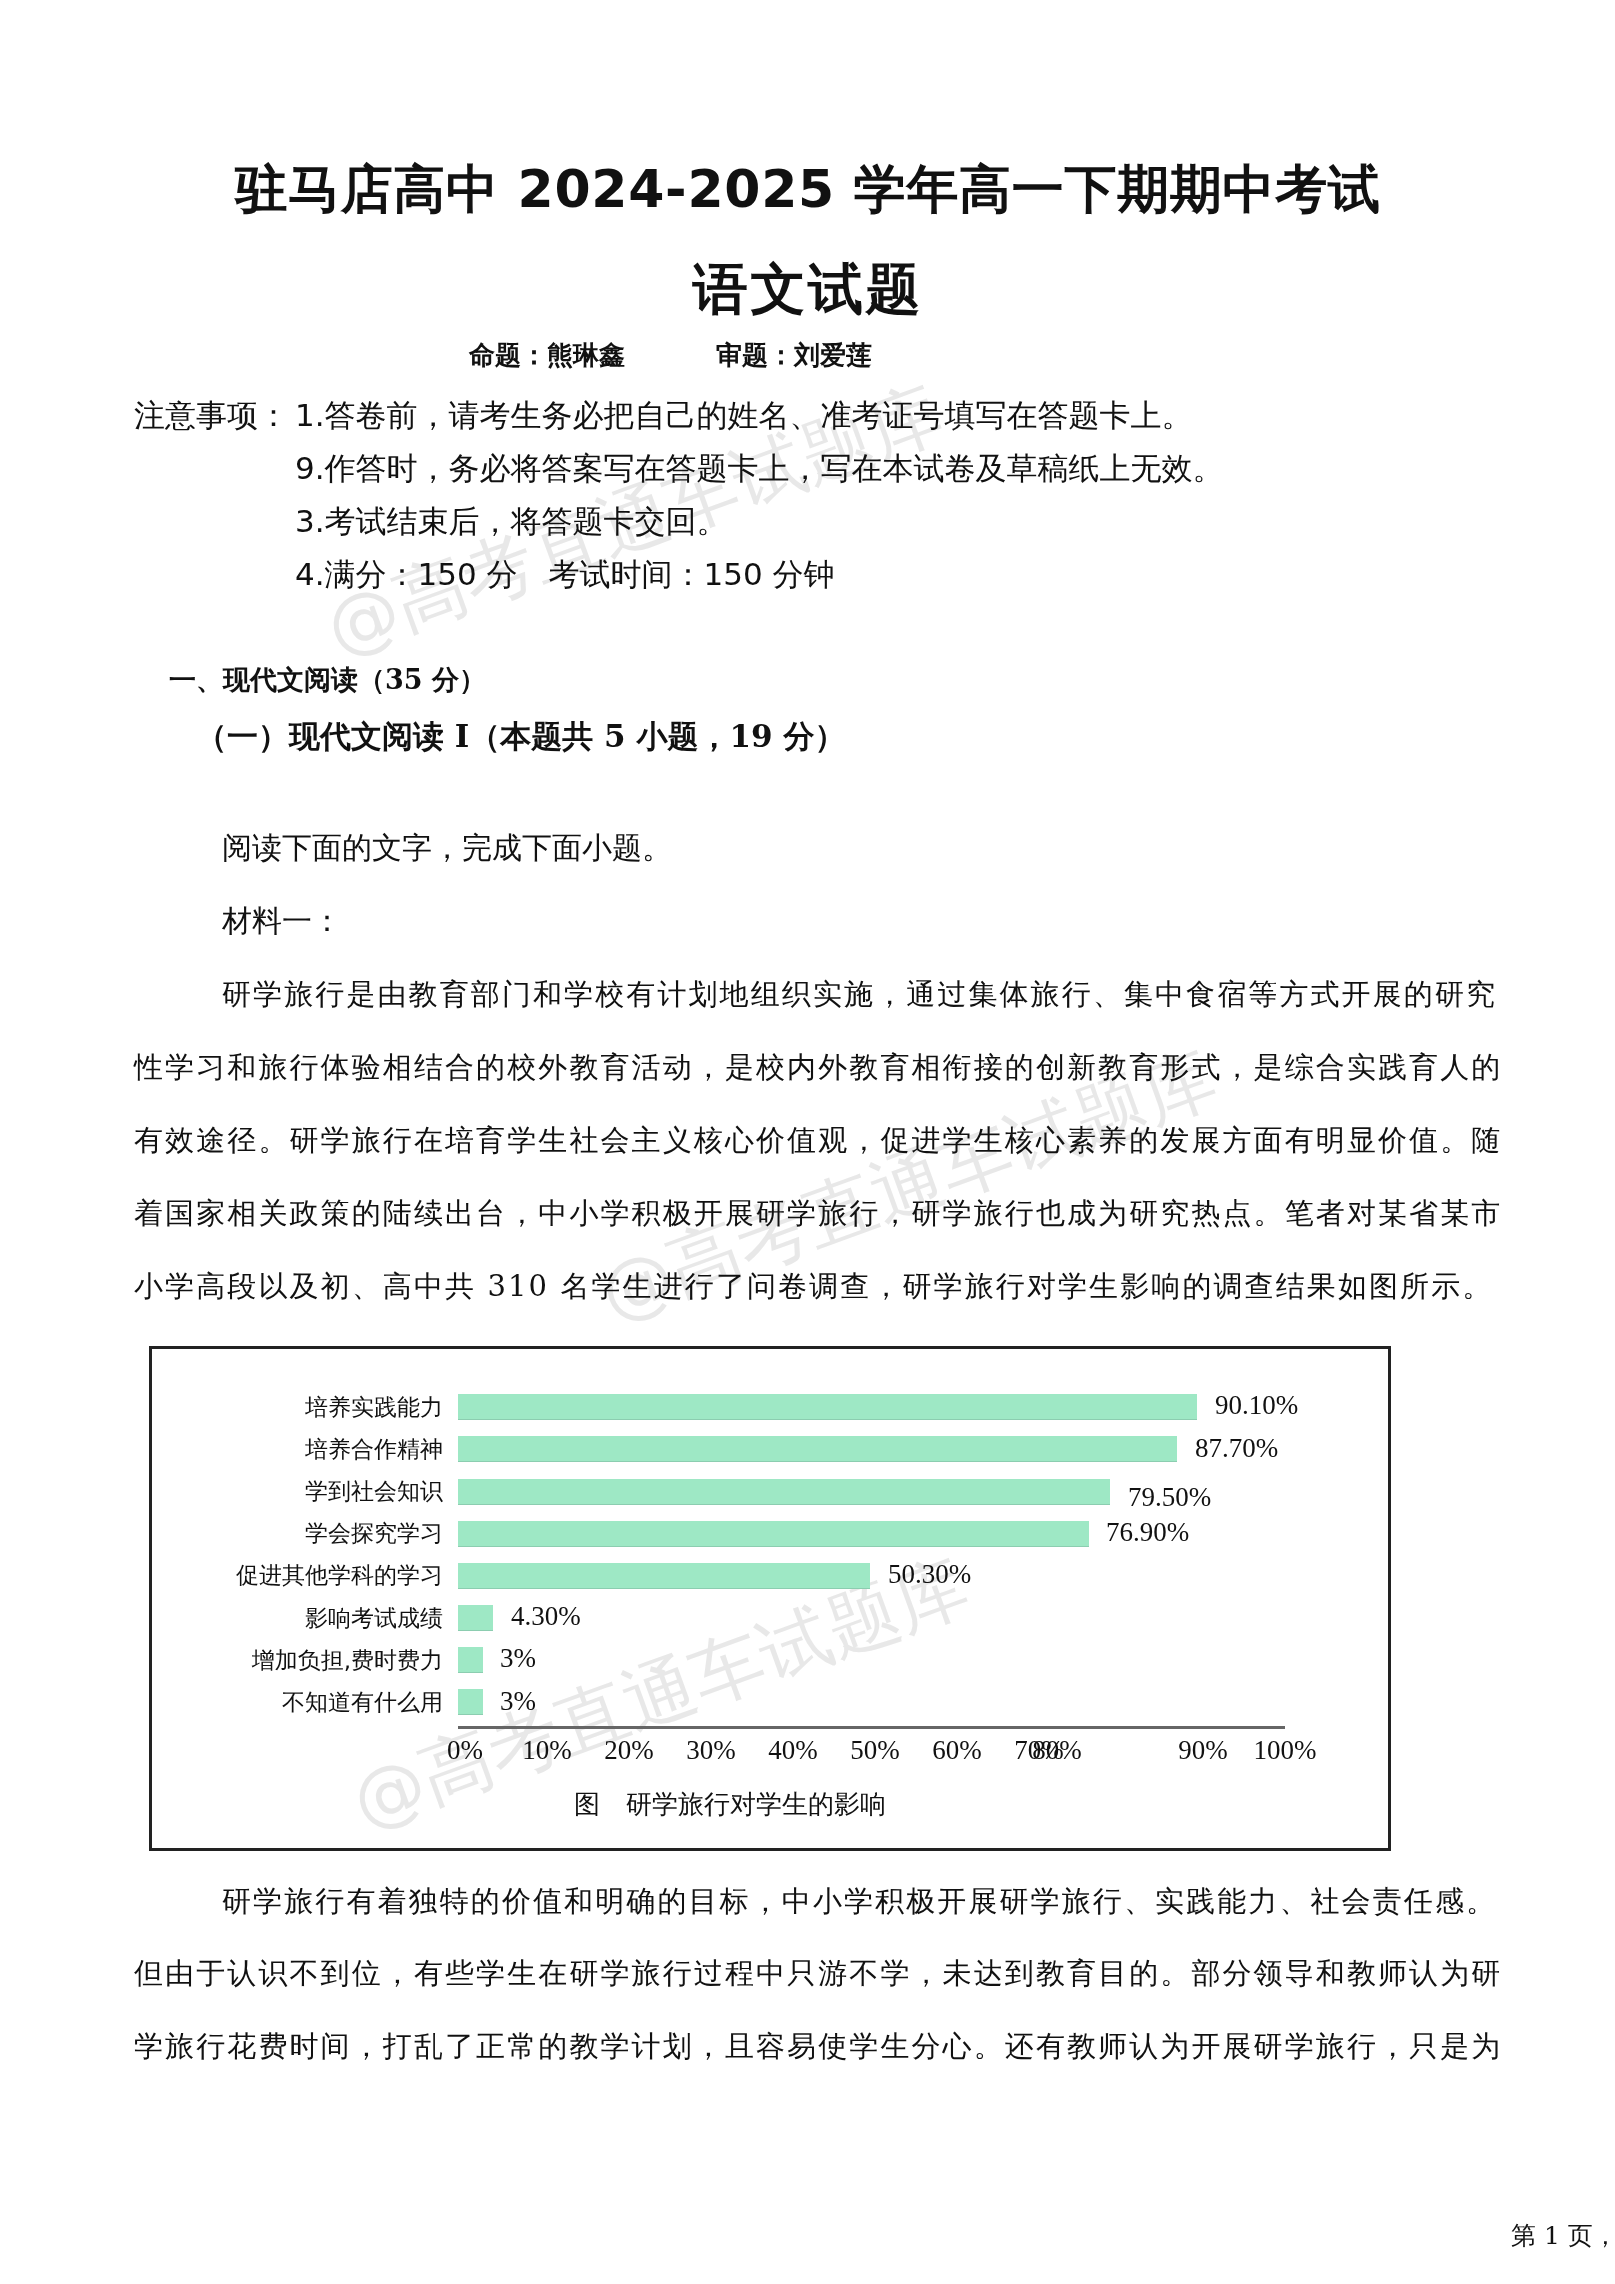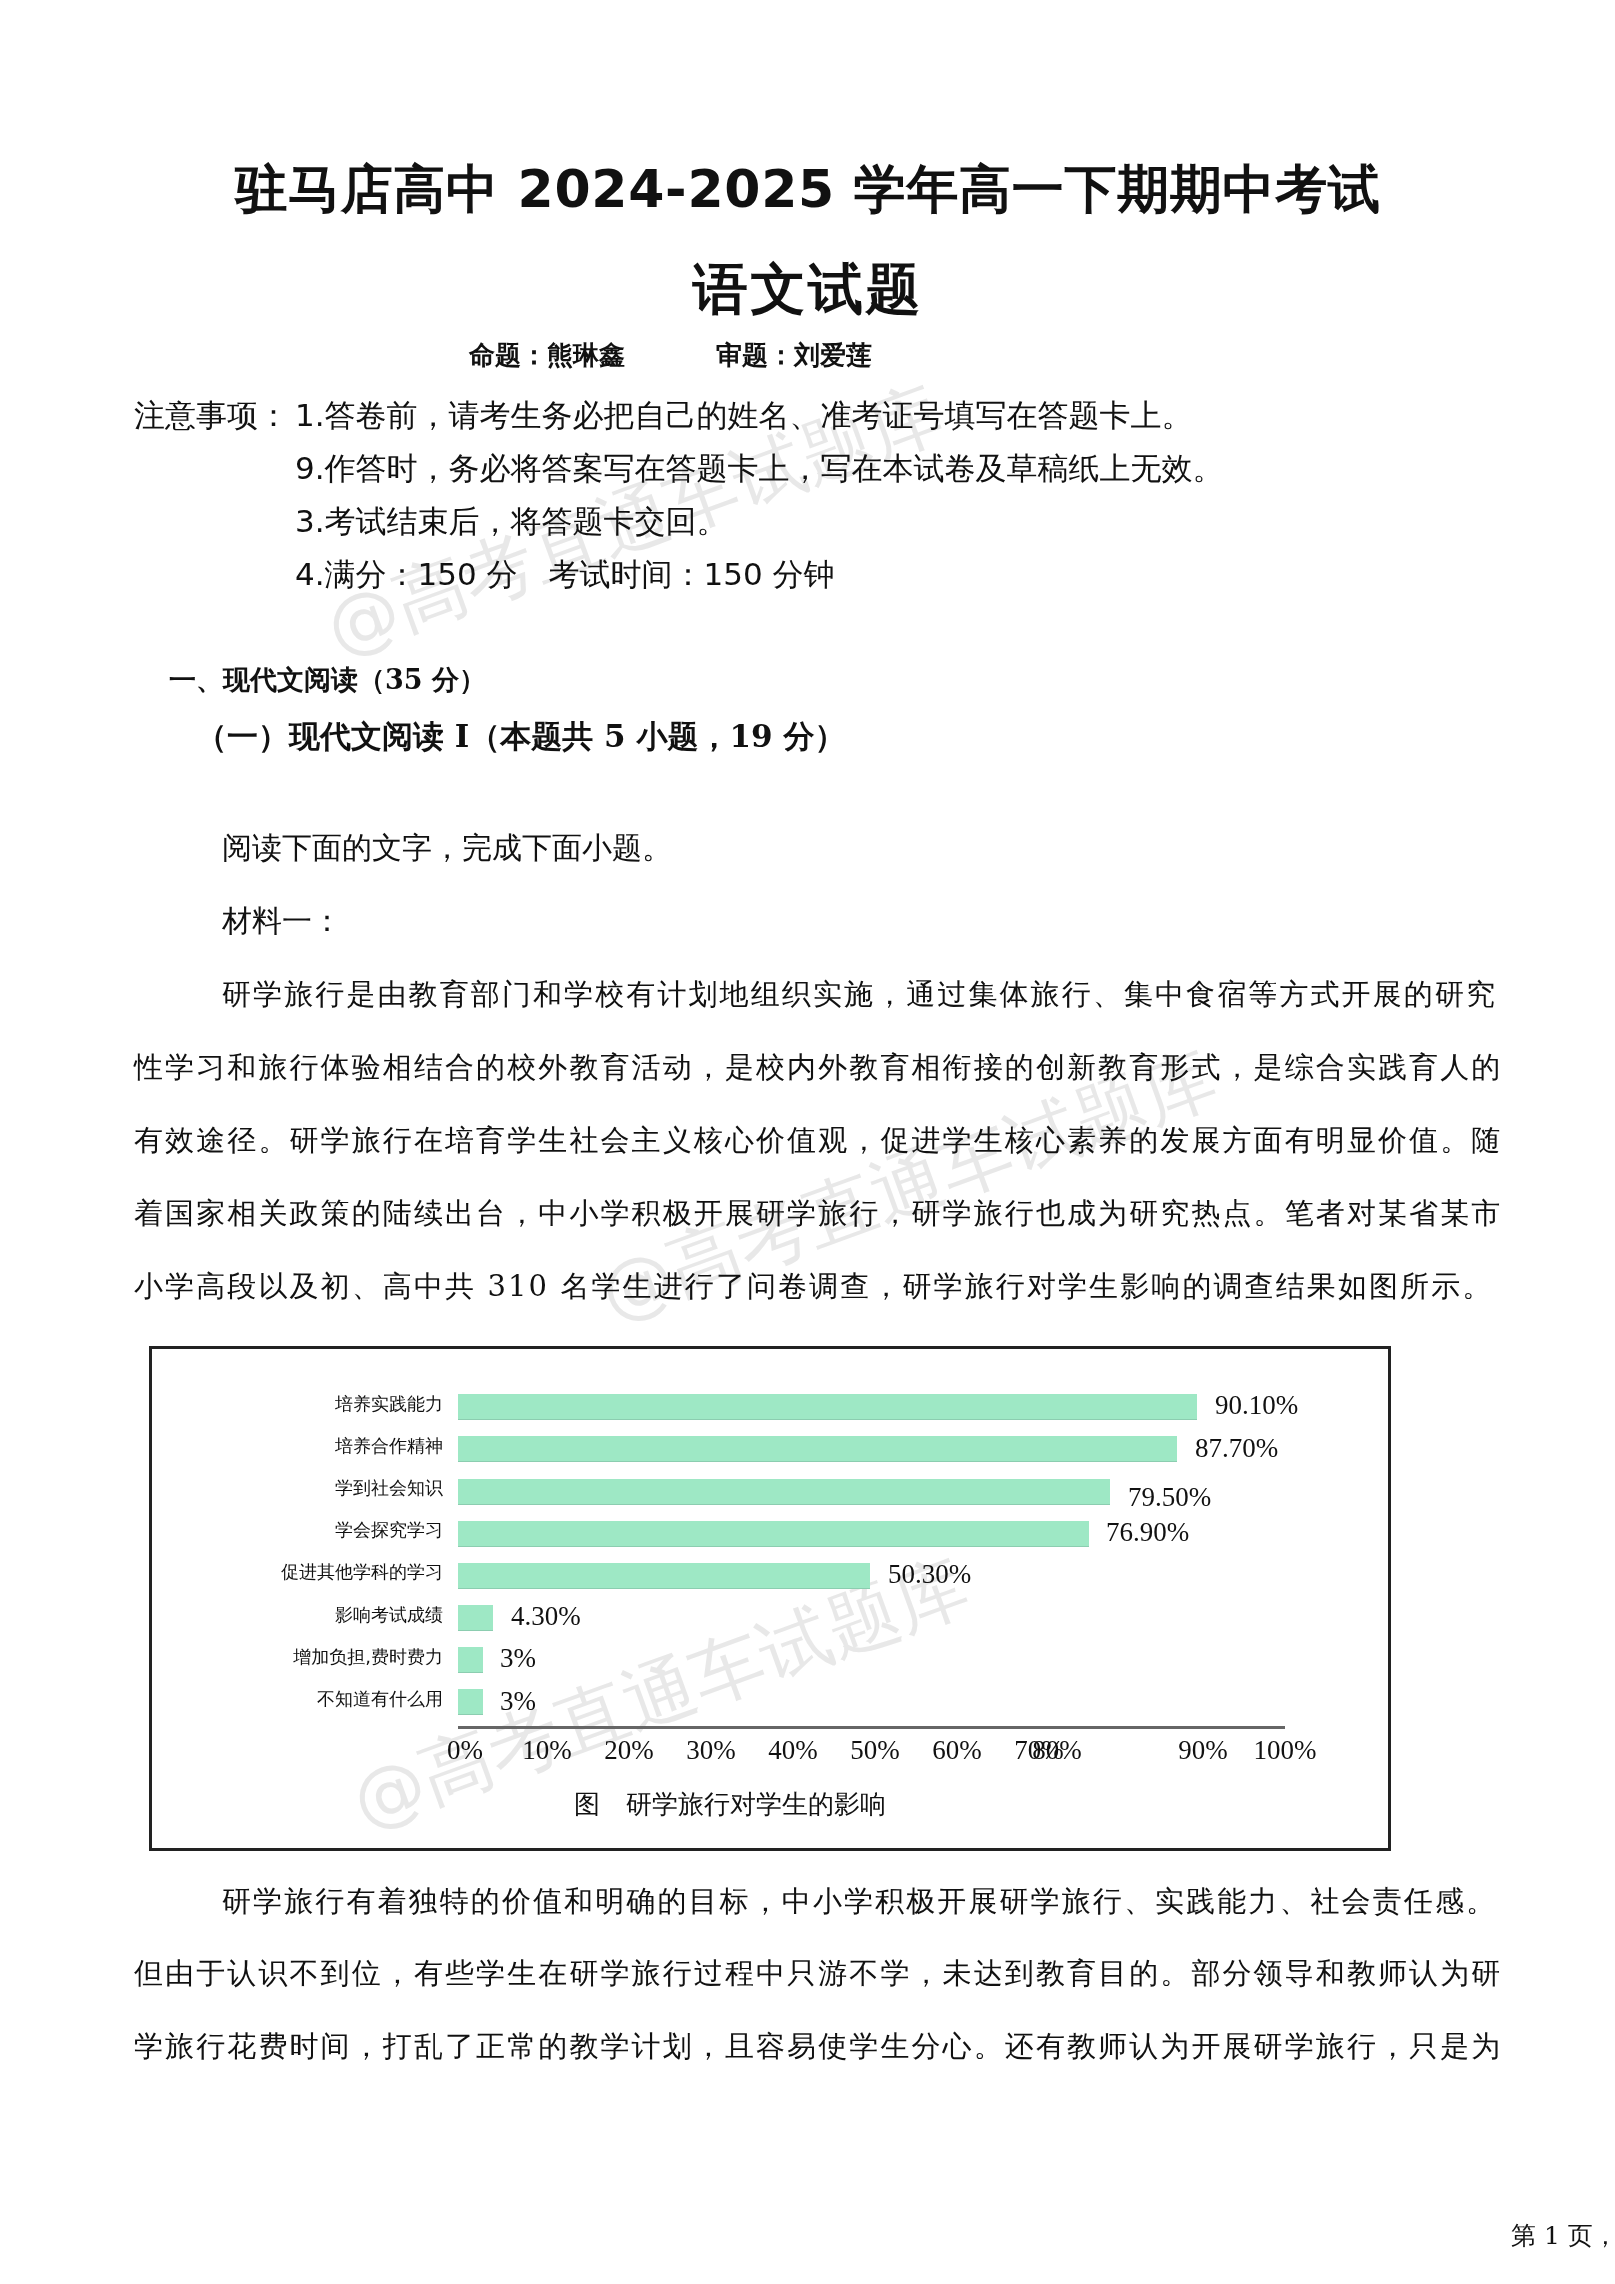--- a/index.html
+++ b/index.html
@@ -10,21 +10,21 @@
   .title2 { left: 0; width: 1616px; text-align: center; top: 253px; font-size: 55px; font-weight: bold; letter-spacing: 2.6px; }
   .authors { left: 469px; top: 338px; font-size: 26px; font-weight: bold; font-family: "DejaVu Serif", serif; }
   .authors .gap { display: inline-block; width: 91px; }
   .notice { font-size: 31px; font-family: "DejaVu Sans", sans-serif; }
   .notice-label { left: 134px; }
   .sec1 { left: 169px; top: 662px; font-size: 27px; font-weight: bold; font-family: "DejaVu Serif", serif; }
   .sec2 { left: 196px; top: 716px; font-size: 31px; font-weight: bold; font-family: "DejaVu Serif", serif; }
   .plain { font-size: 30px; font-family: "DejaVu Sans", sans-serif; }
   .para-line { font-size: 29px; font-family: "DejaVu Serif", serif; letter-spacing: 2.1px; }
   .chart-box { left: 149px; top: 1346px; width: 1242px; height: 505px; border: 3.3px solid #222; box-sizing: border-box; }
-  .cat-label { font-family: "DejaVu Sans", sans-serif; font-size: 18px; text-align: right; width: 391px; left: 52px; }
+  .cat-label { font-family: "DejaVu Sans", sans-serif; font-size: 23px; text-align: right; width: 391px; left: 52px; }
   .bar { height: 26px; background: #9ee8c5; border-bottom: 1.3px solid #8ccdb0; box-sizing: border-box; }
   .val-label { font-family: "Liberation Serif", serif; font-size: 27px; }
   .axis-line { left: 458px; top: 1726px; width: 827px; height: 2.6px; background: #666; }
   .tick { font-family: "Liberation Serif", serif; font-size: 27px; transform: translateX(-50%); top: 1735px; }
   .caption { left: 574px; top: 1787px; font-size: 26px; font-family: "DejaVu Sans", sans-serif; }
   .page-num { left: 1511px; top: 2219px; font-size: 25px; font-family: "DejaVu Serif", serif; }
   .wm { color: rgba(190,190,190,0.35); font-size: 72px; font-family: "DejaVu Sans", sans-serif; transform: rotate(-20deg); transform-origin: left top; pointer-events: none; }
 </style>
 </head>
 <body>

